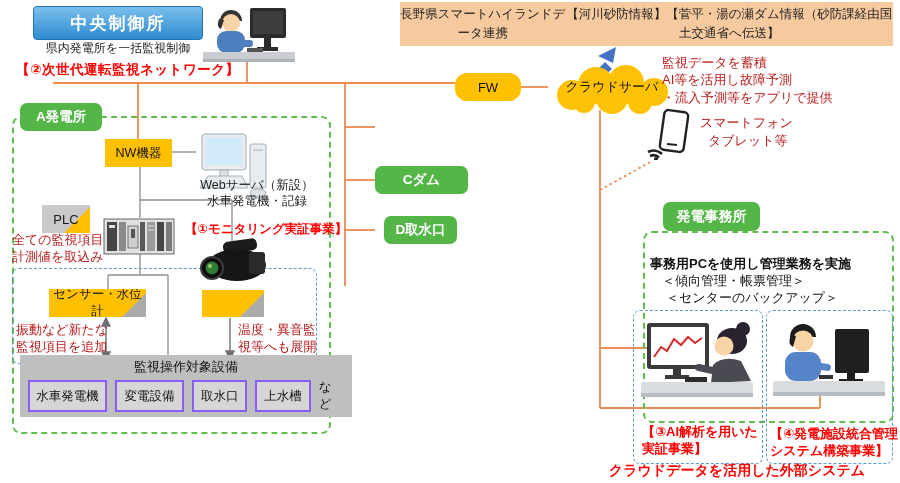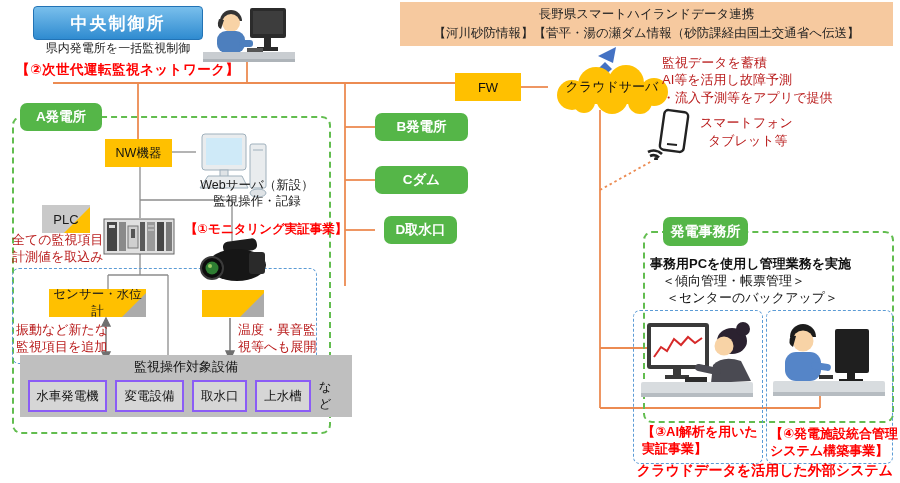--- a/index.html
+++ b/index.html
@@ -89,26 +89,26 @@
     <path d="M17,19 a11,11 0 0 1 22,0 z" fill="#333"></path>
     <circle cx="28" cy="21" r="9" fill="#f8d3a6"></circle>
     <path d="M16,17 q-3,8 2,10 l3,-9 z" fill="#333"></path>
     <rect x="14" y="29" width="28" height="22" rx="9" fill="#4d7fbe"></rect>
     <rect x="36" y="38" width="14" height="7" rx="3" fill="#4d7fbe"></rect>
     <rect x="44" y="46" width="16" height="4" fill="#555"></rect>
     <rect x="0" y="50" width="92" height="9" fill="#c9cdd1"></rect>
     <rect x="0" y="57" width="92" height="3" fill="#aeb4b9"></rect>
   </svg>
 
-  <div class="abs banner ctr" style="left:400px;top:2px;width:493px;height:44px;flex-direction:column;">
+  <div class="abs banner ctr" style="left:400px;top:2px;width:493px;height:44px;flex-direction:row;">
     <div>長野県スマートハイランドデータ連携</div>
     <div>【河川砂防情報】【菅平・湯の瀬ダム情報（砂防課経由国土交通省へ伝送】</div>
   </div>
 
-  <div class="abs yellow-node ctr" style="left:455px;top:73px;width:66px;height:28px;font-size:13px;">
+  <div class="abs yellow-node ctr" style="left:455px;top:73px;width:66px;height:28px;font-size:13px;border-radius:12px;">
     <span>FW</span>
   </div>
   <svg class="abs" style="left:542px;top:58px;" width="140" height="58" viewBox="0 0 140 58">
     <g fill="#ffc104">
       <circle cx="30" cy="37" r="15"></circle>
       <circle cx="54" cy="27" r="18"></circle>
       <circle cx="84" cy="25" r="18"></circle>
       <circle cx="112" cy="34" r="14"></circle>
       <circle cx="70" cy="40" r="16"></circle>
       <circle cx="42" cy="44" r="11"></circle>
@@ -132,21 +132,21 @@
     <rect x="58" y="14" width="16" height="44" rx="2" fill="#e9ecee" stroke="#9fb0bc"></rect>
     <line x1="61" y1="20" x2="71" y2="20" stroke="#9fb0bc"></line>
     <rect x="10" y="4" width="44" height="36" rx="3" fill="#e9ecee" stroke="#9fb0bc"></rect>
     <rect x="14" y="8" width="36" height="27" fill="#cfeaf8"></rect>
     <rect x="28" y="40" width="8" height="7" fill="#dfe3e6" stroke="#9fb0bc"></rect>
     <polygon points="8,58 56,58 50,46 16,46" fill="#e9ecee" stroke="#9fb0bc"></polygon>
     <ellipse cx="66" cy="63" rx="8" ry="4" fill="#dfe3e6" stroke="#9fb0bc"></ellipse>
   </svg>
   <div class="abs ctr" style="left:178px;top:176px;width:158px;height:34px;flex-direction:column;font-size:12.5px;line-height:1.3;">
     <div>Webサーバ（新設）</div>
-    <div>監視操作・記録</div>
+    <div>水車発電機・記録</div>
   </div>
   <div class="abs red-label" style="left:185px;top:221px;font-size:12.5px;">【①モニタリング実証事業】</div>
 
   <div class="abs ctr corner-yellow" style="left:42px;top:205px;width:48px;height:28px;background:#c9c9c9;font-size:13px;overflow:hidden;">
     <span style="position:relative;z-index:1;">PLC</span>
   </div>
   <div class="abs note13" style="left:12px;top:232px;">
     <div>全ての監視項目</div>
     <div>計測値を取込み</div>
   </div>
@@ -204,23 +204,20 @@
       <div class="equip-item" style="width:52px;height:28px;">
         <span>取水口</span>
       </div>
       <div class="equip-item" style="width:52px;height:28px;">
         <span>上水槽</span>
       </div>
       <span style="font-size:12.5px;color:#111;">など</span>
     </div>
   </div>
 
-  <div class="abs green-node ctr" style="left:375px;top:113px;width:93px;height:28px;">
-    <span>B発電所</span>
-  </div>
   <div class="abs green-node ctr" style="left:375px;top:166px;width:93px;height:28px;">
     <span>Cダム</span>
   </div>
   <div class="abs green-node ctr" style="left:384px;top:216px;width:73px;height:28px;">
     <span>D取水口</span>
   </div>
 
   <div class="abs note13" style="left:662px;top:54px;line-height:1.33;">
     <div>監視データを蓄積</div>
     <div>AI等を活用し故障予測</div>
@@ -235,21 +232,21 @@
       <path d="M5,48 a8,8 0 0 1 9,1.5"></path>
     </g>
     <circle cx="11" cy="51" r="2" fill="#222"></circle>
   </svg>
   <div class="abs note13" style="left:700px;top:114px;line-height:1.35;">
     <div>スマートフォン</div>
     <div style="padding-left:8px;">タブレット等</div>
   </div>
 
   <div class="abs dash-green" style="left:643px;top:231px;width:247px;height:188px;"></div>
-  <div class="abs green-node ctr" style="left:663px;top:217px;width:85px;height:29px;font-size:14px;">
+  <div class="abs green-node ctr" style="left:663px;top:202px;width:97px;height:29px;font-size:14px;">
     <span>発電事務所</span>
   </div>
   <div class="abs" style="left:650px;top:255px;font-size:13px;line-height:1.32;color:#111;">
     <div style="font-weight:600;">事務用PCを使用し管理業務を実施</div>
     <div style="padding-left:12px;">＜傾向管理・帳票管理＞</div>
     <div style="padding-left:16px;">＜センターのバックアップ＞</div>
   </div>
 
   <div class="abs dash-blue" style="left:633px;top:310px;width:128px;height:152px;"></div>
   <svg class="abs" style="left:639px;top:317px;" width="116" height="88" viewBox="0 0 116 88">
@@ -284,15 +281,15 @@
     <rect x="38" y="46" width="20" height="7" rx="3.5" fill="#5585c8" transform="rotate(8 48 49)"></rect>
     <rect x="46" y="58" width="14" height="4" fill="#333"></rect>
     <rect x="0" y="64" width="112" height="14" rx="2" fill="#d8dcdf"></rect>
     <rect x="0" y="75" width="112" height="4" fill="#b6bcc1"></rect>
   </svg>
   <div class="abs red-label" style="left:770px;top:426px;font-size:13px;line-height:1.3;">
     <div>【④発電施設統合管理</div>
     <div>システム構築事業】</div>
   </div>
 
-  <div class="abs red-label ctr" style="left:635px;top:462px;width:260px;height:18px;font-size:14px;text-align:right;">クラウドデータを活用した外部システム</div>
+  <div class="abs red-label ctr" style="left:607px;top:462px;width:260px;height:18px;font-size:14px;text-align:right;">クラウドデータを活用した外部システム</div>
 
 </div>
 
 </body></html>

